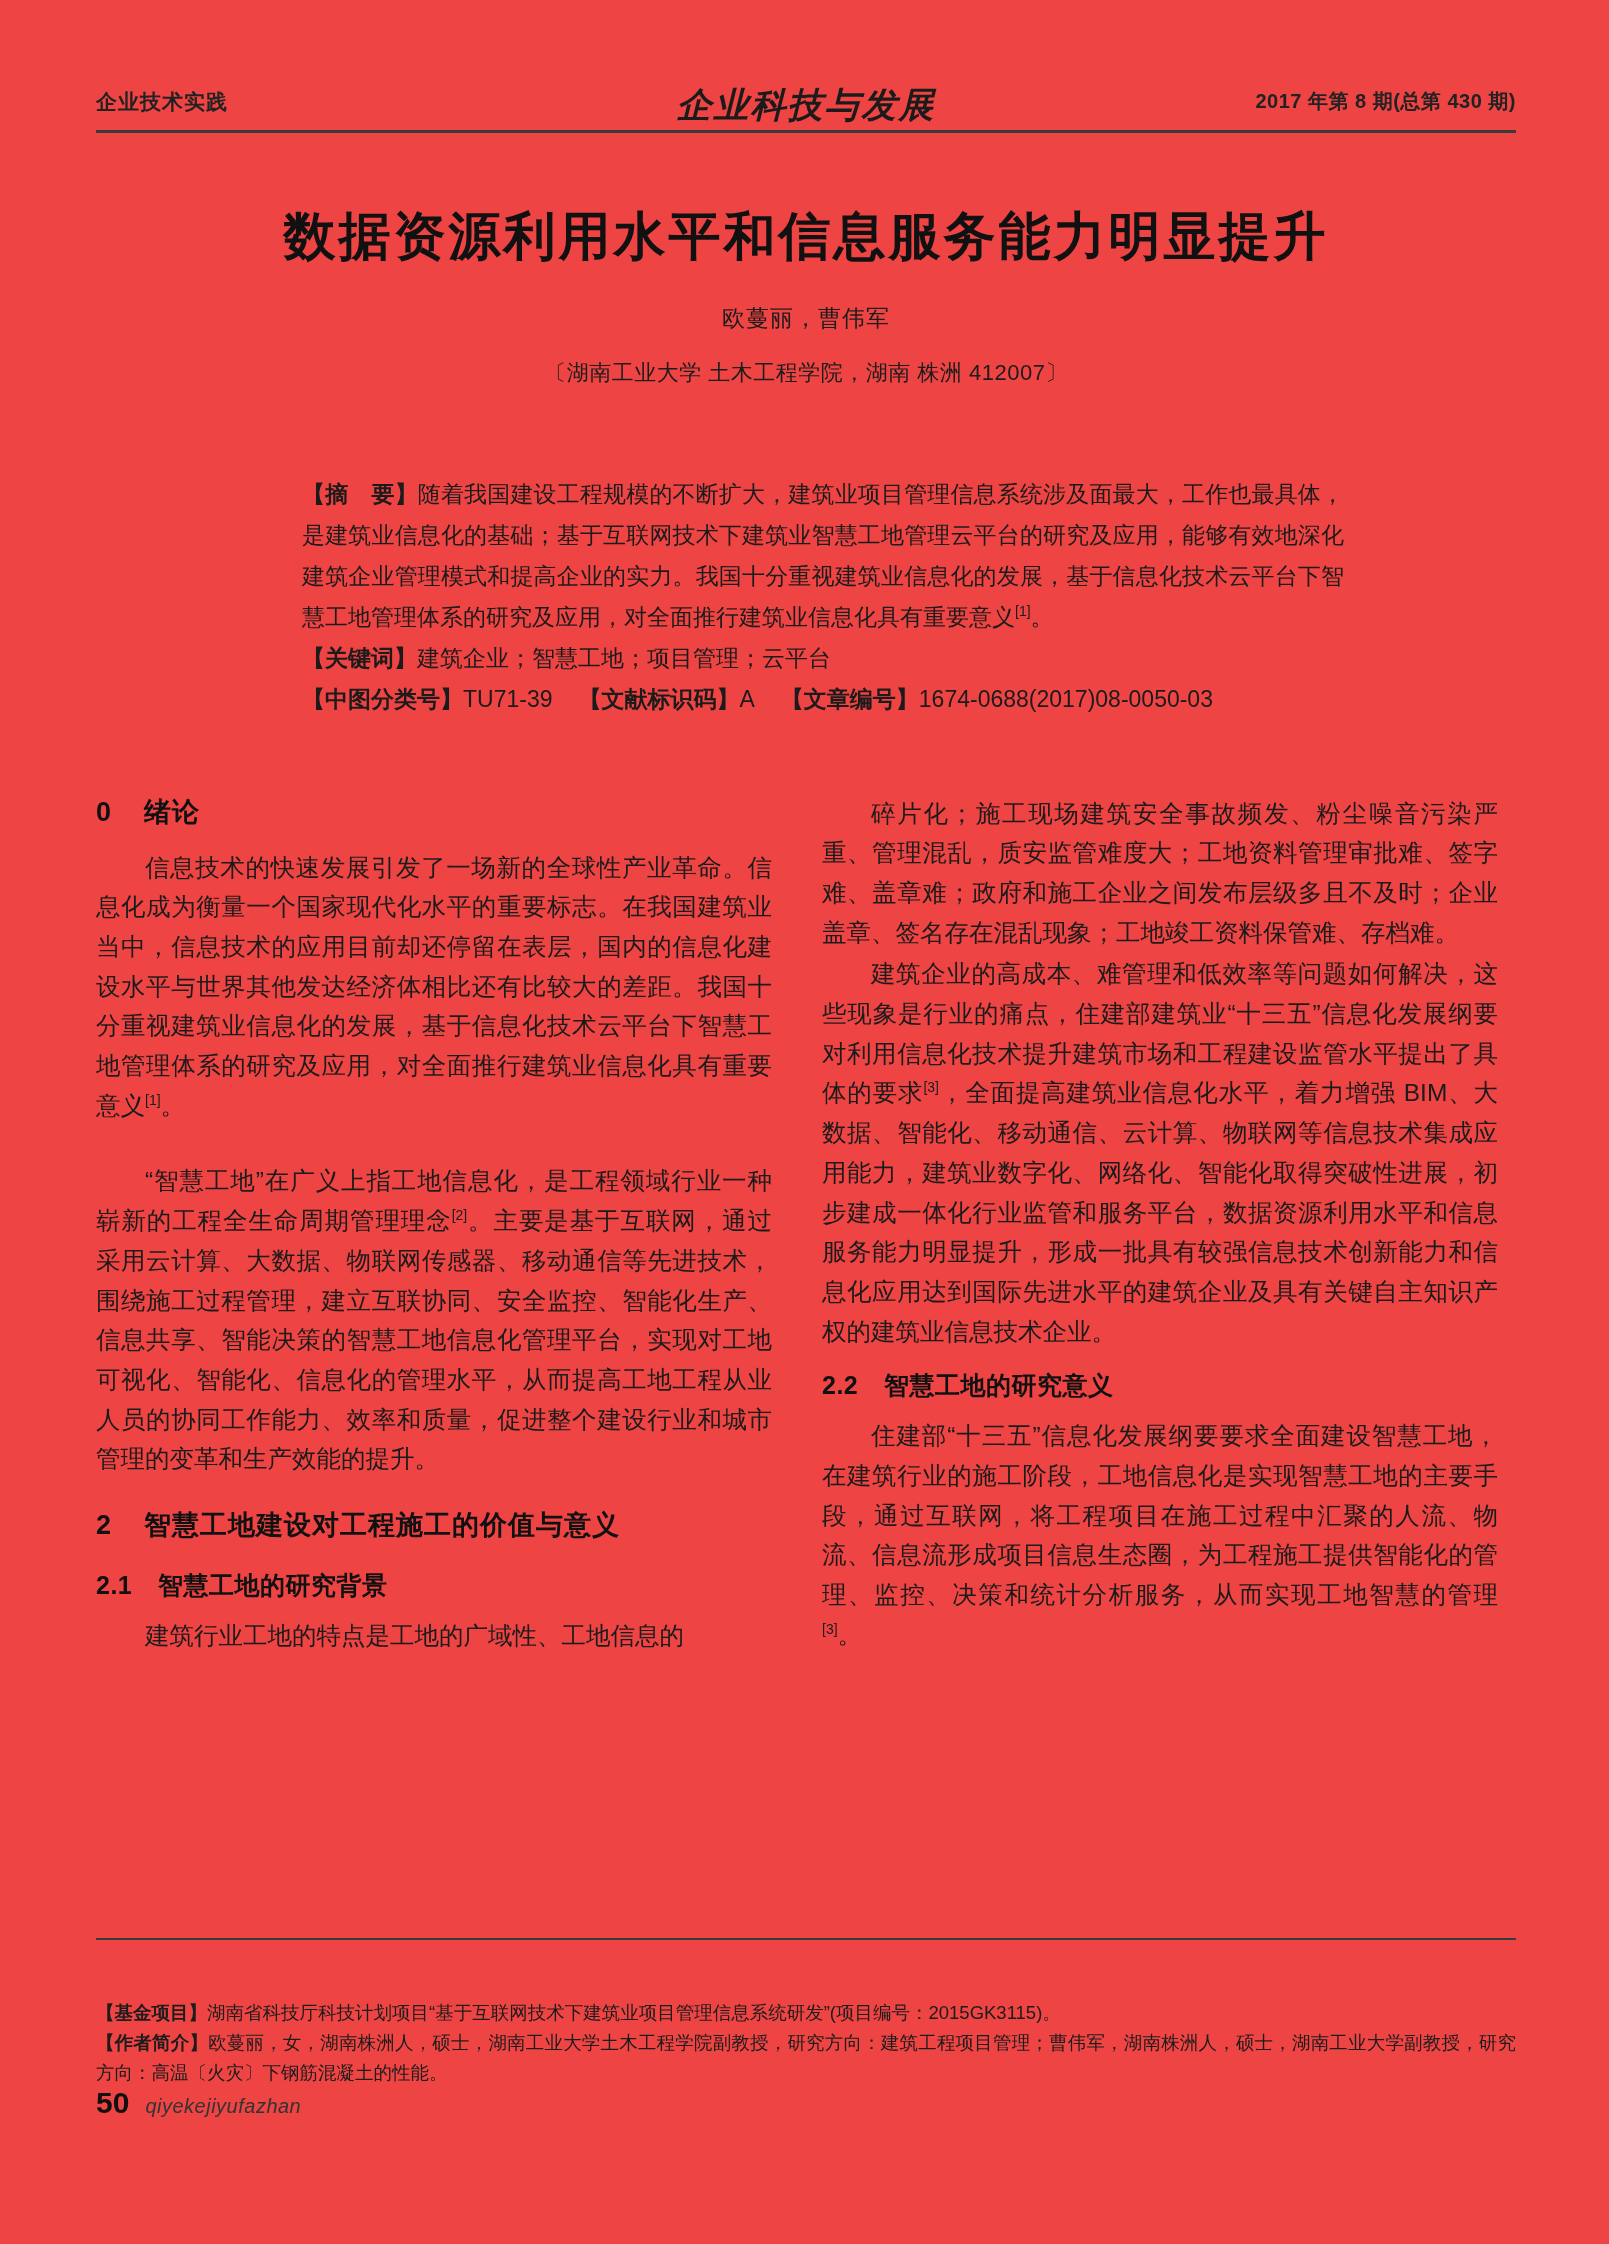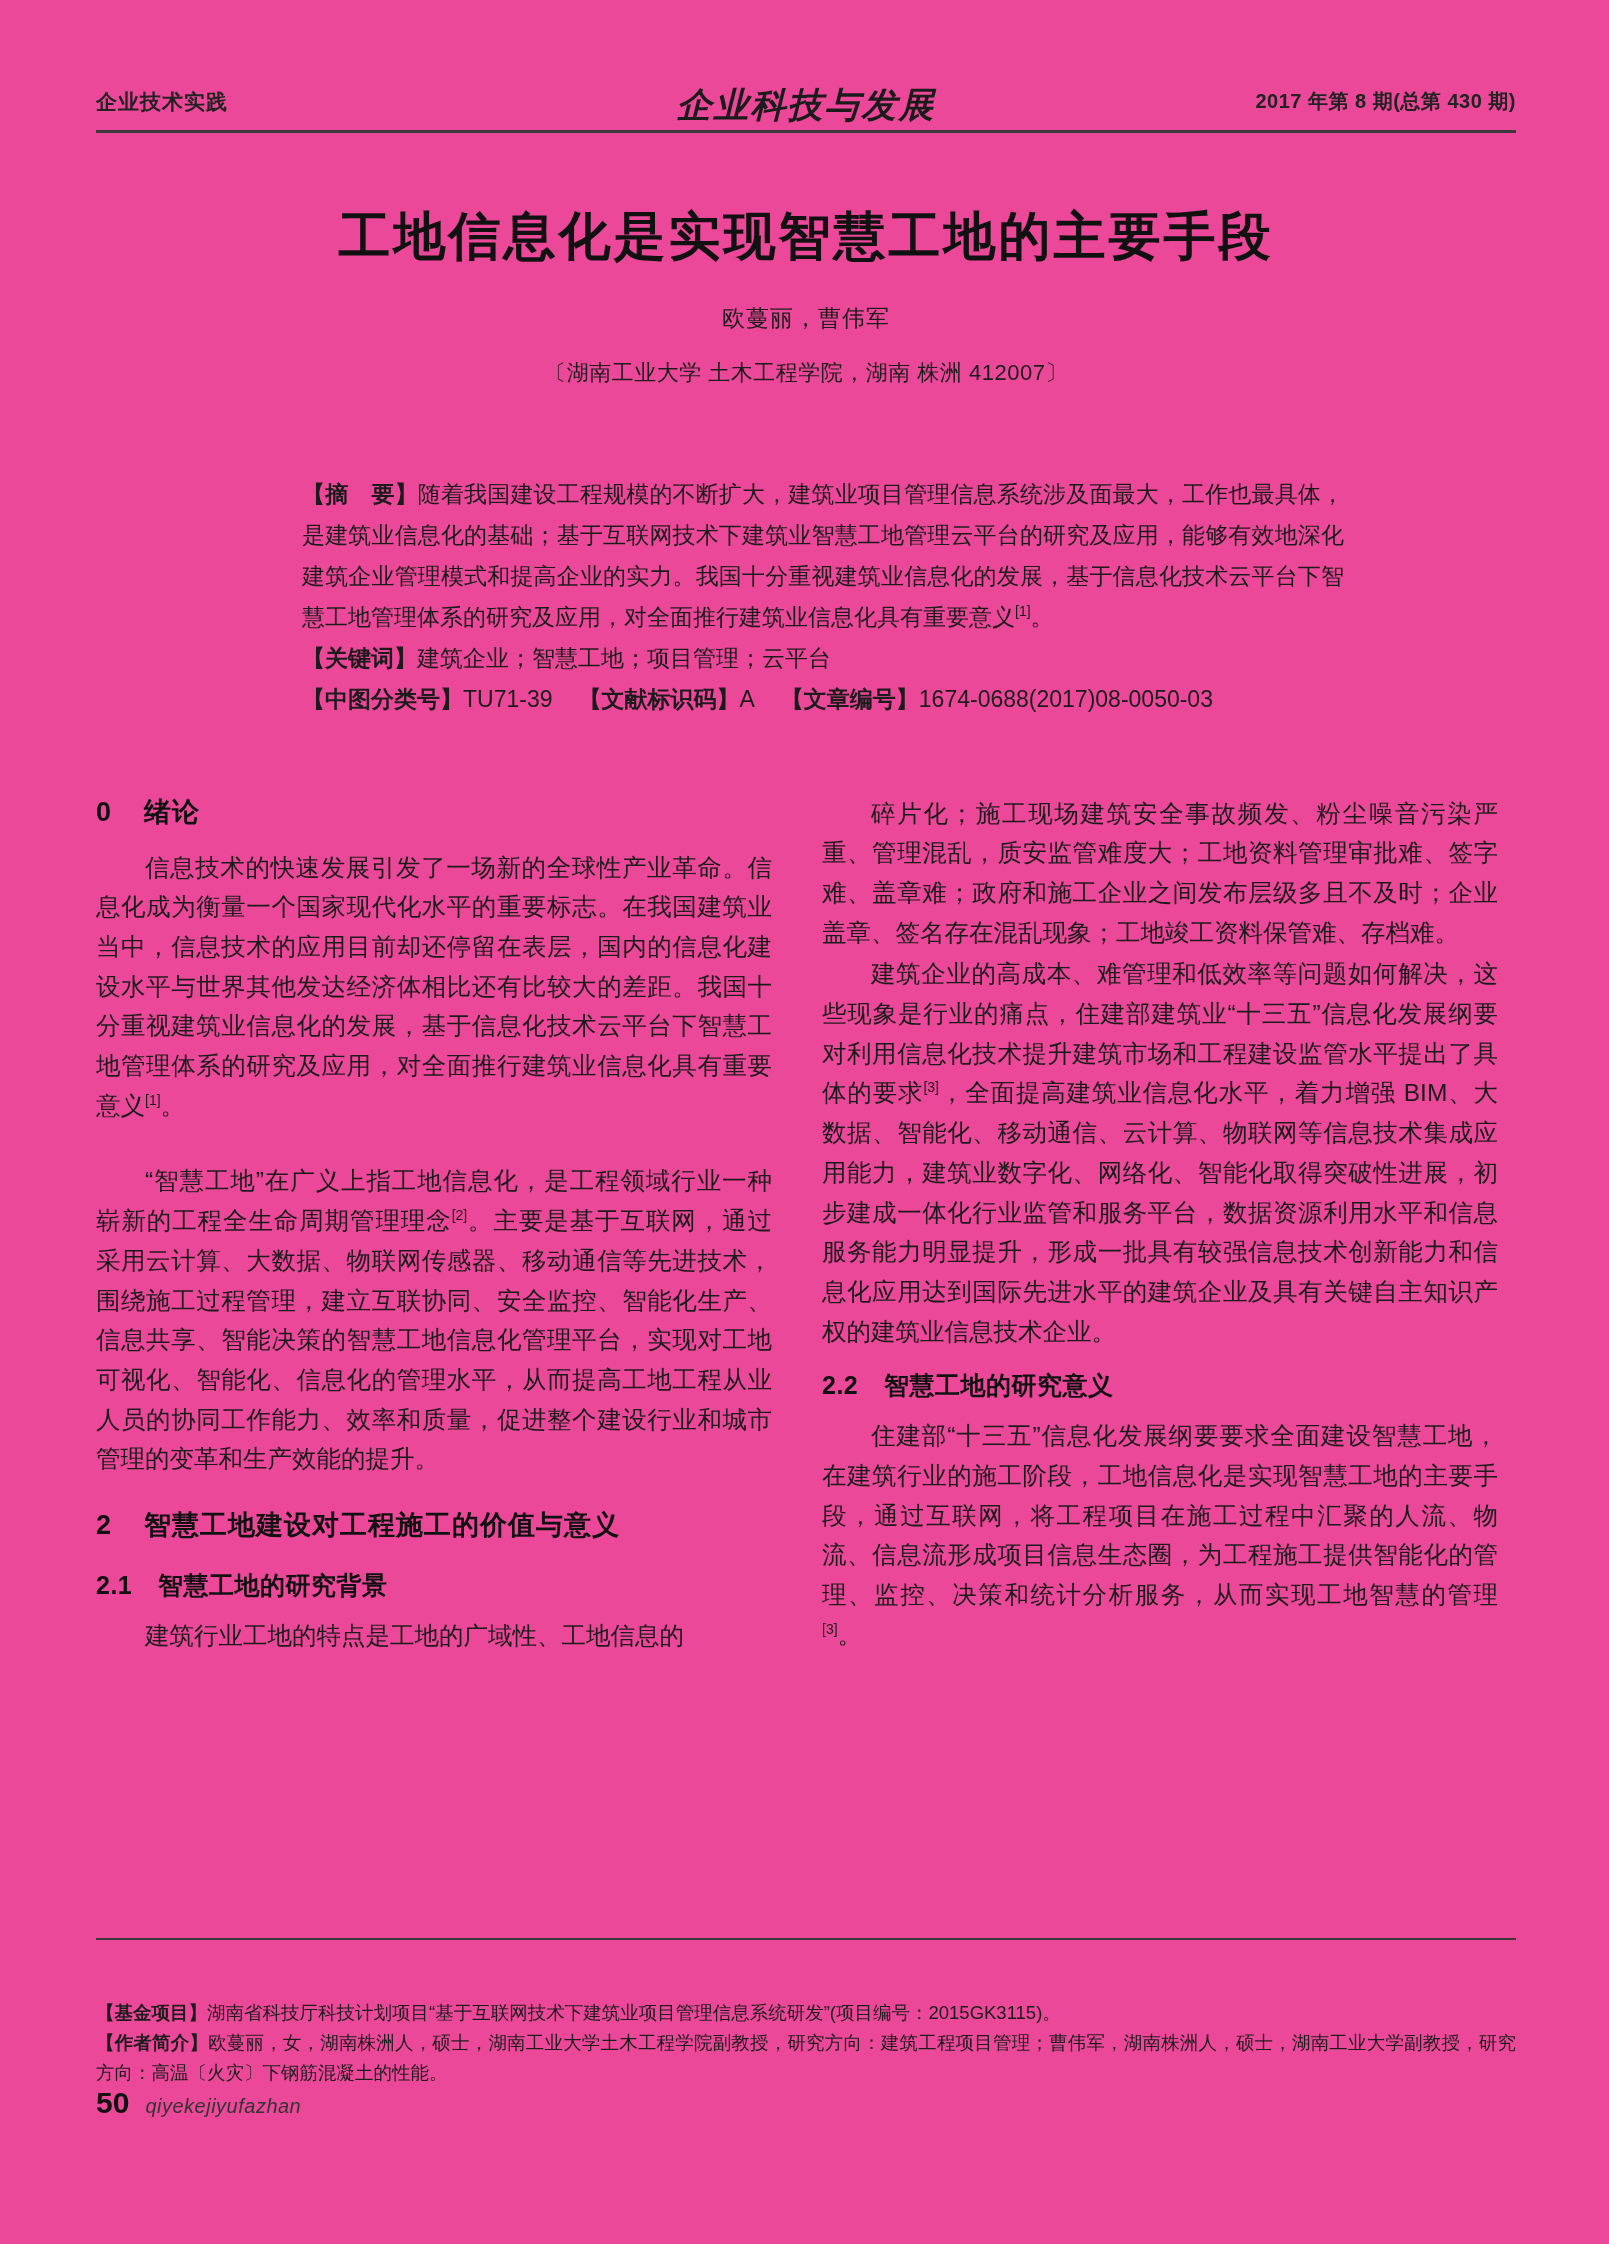--- a/index.html
+++ b/index.html
@@ -8,21 +8,21 @@
     background: #ffffff;
   }
   body {
     font-family: "Liberation Sans", "DejaVu Sans", sans-serif;
     color: #1e1e1e;
   }
   .page {
     position: relative;
     width: 1609px;
     height: 2244px;
-    background: #ec4899;
+    background: #ef4444;
     box-sizing: border-box;
     padding: 0;
     overflow: hidden;
   }
   .page-inner {
     position: absolute;
     left: 96px;
     top: 0;
     width: 1420px;
     height: 2244px;
@@ -205,21 +205,21 @@
   <div class="page-inner">
 
     <div class="running-head">
       <div class="rh-left">企业技术实践</div>
       <div class="rh-center">企业科技与发展</div>
       <div class="rh-right">2017 年第 8 期(总第 430 期)</div>
       <div class="rule-head"></div>
     </div>
 
     <div class="title-block">
-      <div class="doc-title">工地信息化是实现智慧工地的主要手段</div>
+      <div class="doc-title">数据资源利用水平和信息服务能力明显提升</div>
       <div class="authors">欧蔓丽，曹伟军</div>
       <div class="affiliation">〔湖南工业大学 土木工程学院，湖南 株洲 412007〕</div>
     </div>
 
     <div class="abstract-block">
       <p><span class="lbl">【摘　要】</span><span>随着我国建设工程规模的不断扩大，建筑业项目管理信息系统涉及面最大，工作也最具体，是建筑业信息化的基础；基于互联网技术下建筑业智慧工地管理云平台的研究及应用，能够有效地深化建筑企业管理模式和提高企业的实力。我国十分重视建筑业信息化的发展，基于信息化技术云平台下智慧工地管理体系的研究及应用，对全面推行建筑业信息化具有重要意义</span><sup class="ref">[1]</sup><span>。</span></p>
       <p class="meta-line"><span class="lbl">【关键词】</span><span>建筑企业；智慧工地；项目管理；云平台</span></p>
       <p class="meta-line"><span class="lbl">【中图分类号】</span><span>TU71-39</span><span class="gap-sm"></span><span class="lbl">【文献标识码】</span><span>A</span><span class="gap-sm"></span><span class="lbl">【文章编号】</span><span>1674-0688(2017)08-0050-03</span></p>
     </div>
 

